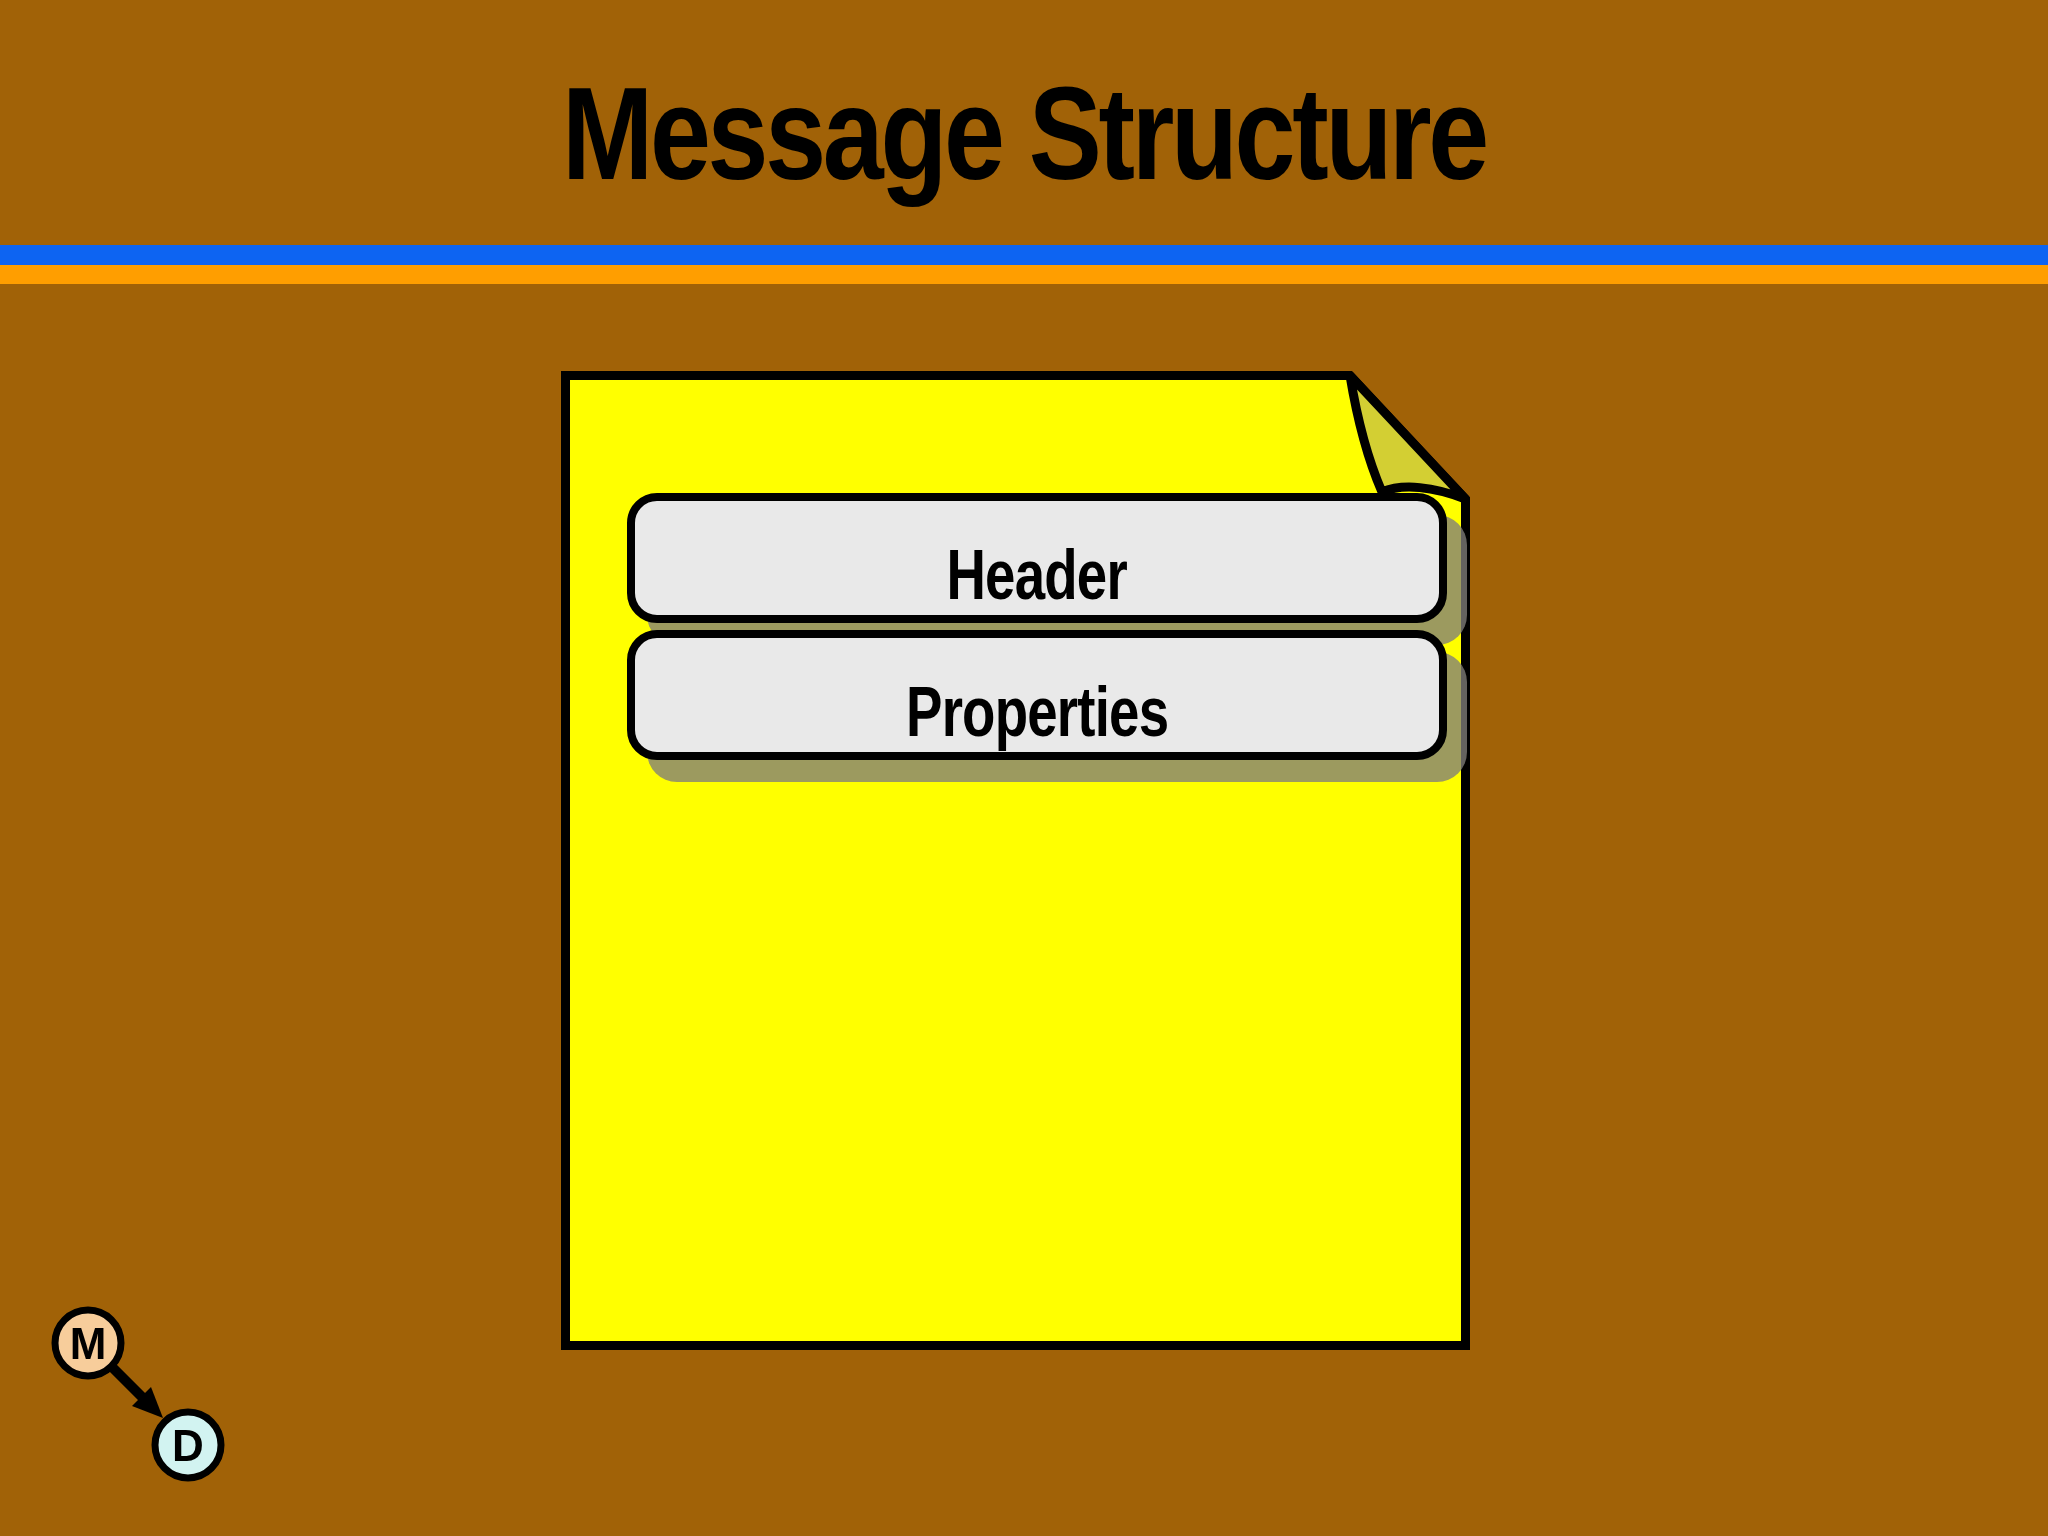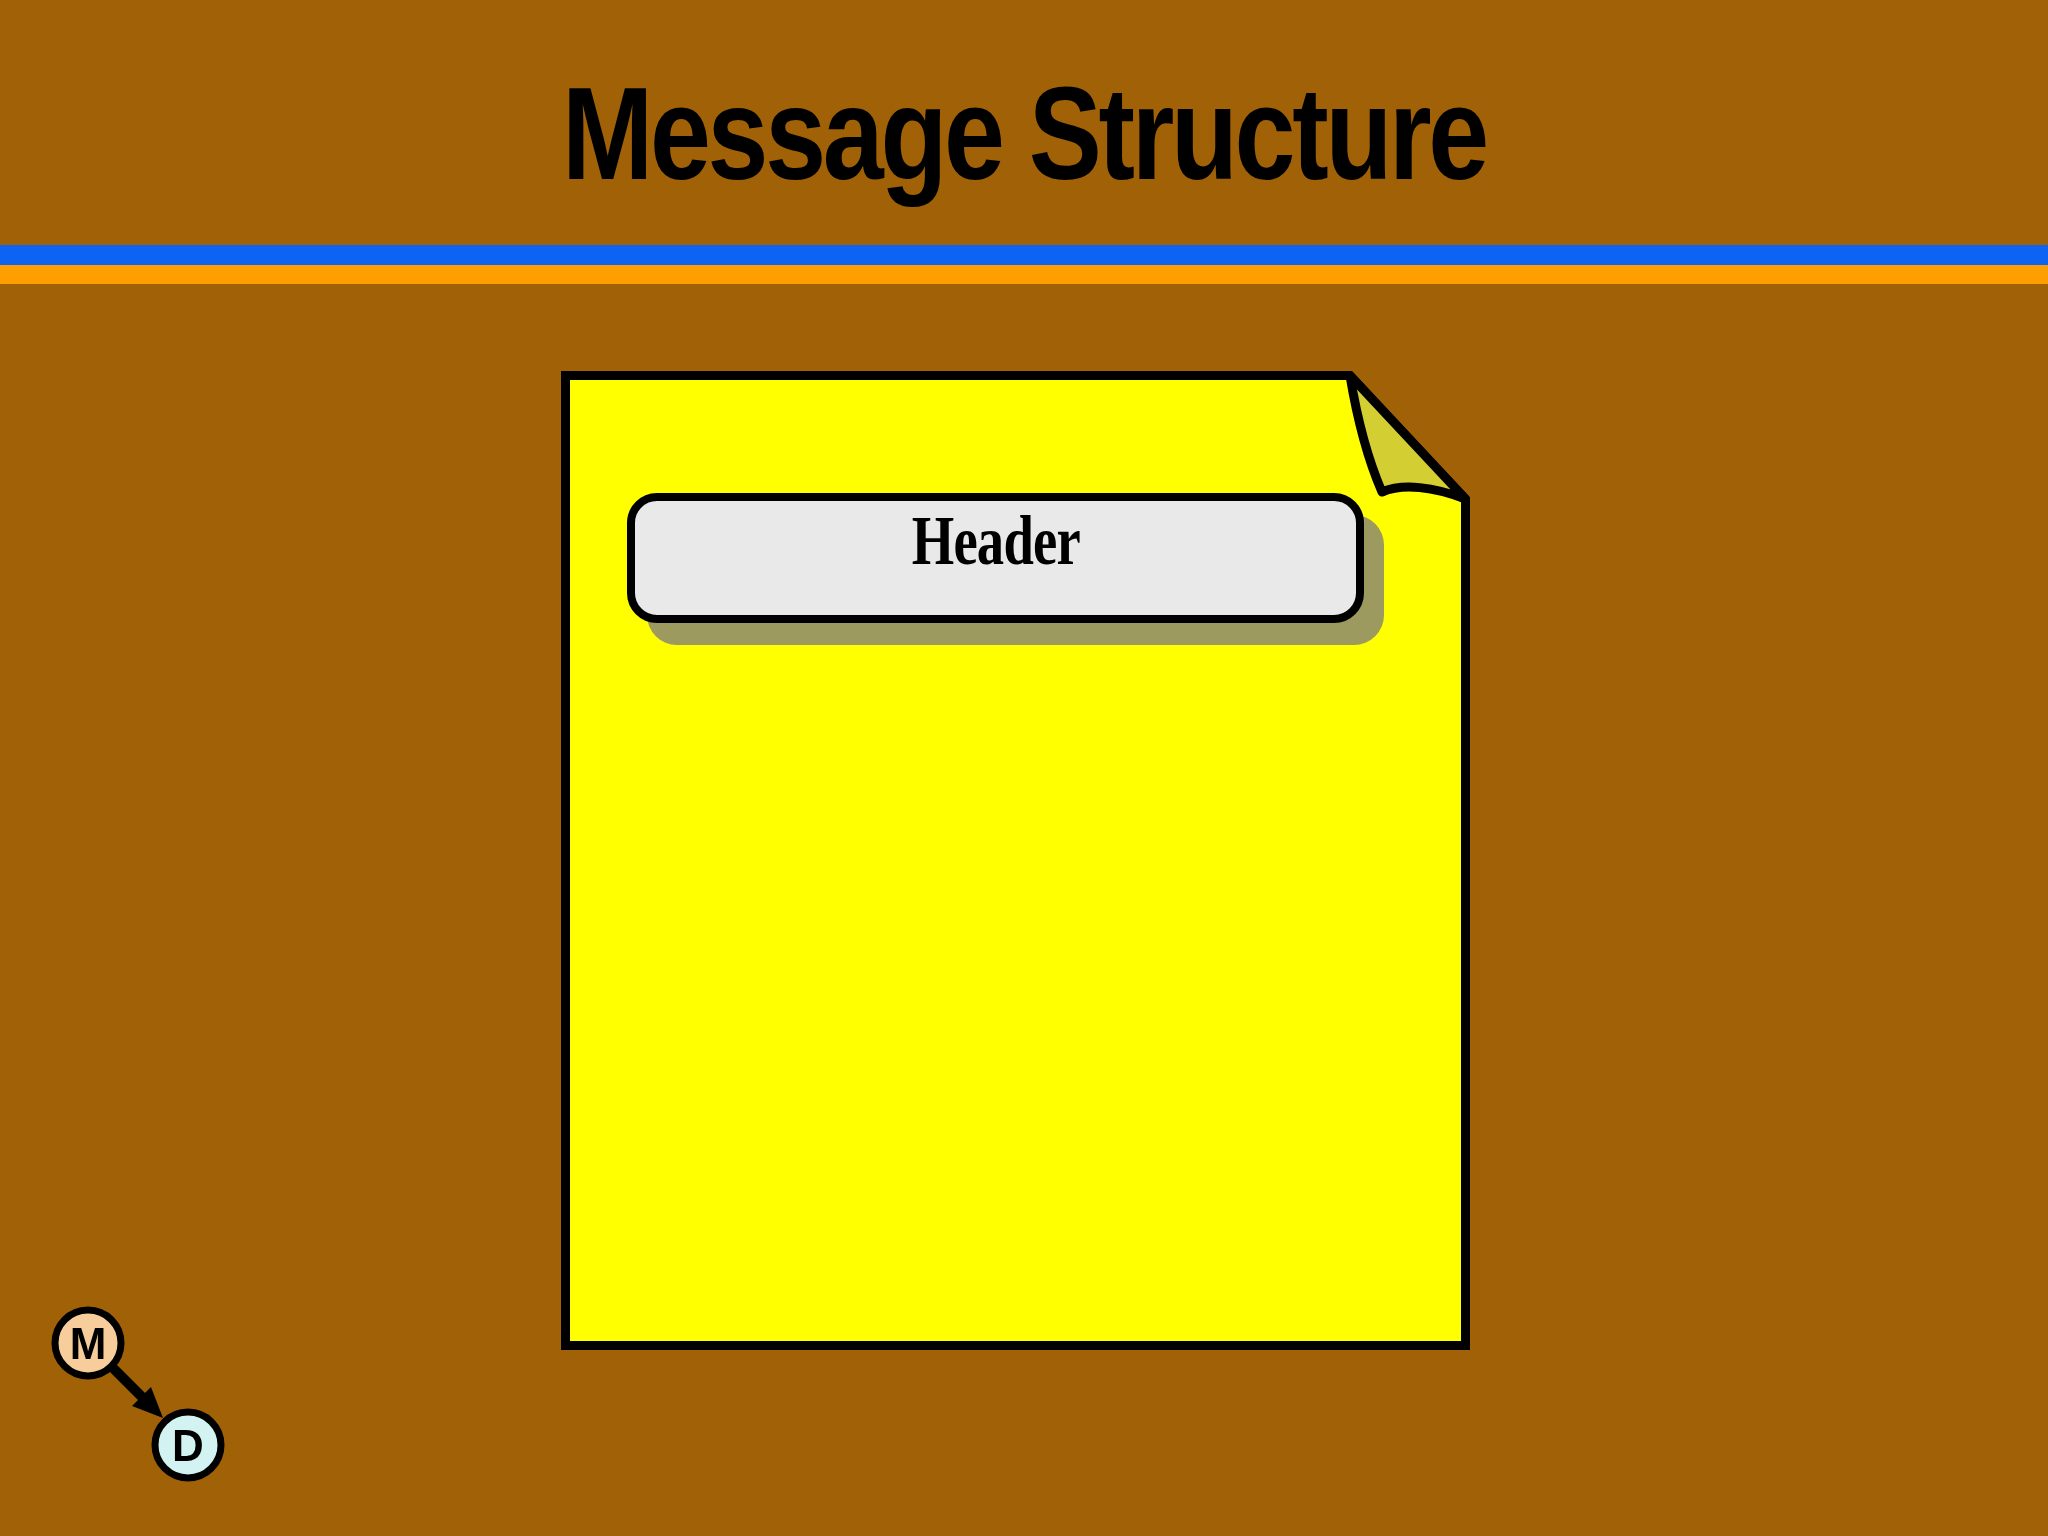--- a/index.html
+++ b/index.html
@@ -39,29 +39,28 @@
     position: absolute;
     left: 0; top: 0;
     width: 2048px;
     height: 1536px;
   }
 
   
   .doc-box {
     position: absolute;
     left: 627px;
-    width: 737px;
+    width: 820px;
     box-sizing: border-box;
     background: #E9E9E9;
     border: 8px solid #000;
     box-shadow: 20px 22px 0 rgba(128,126,122,0.78);
     display: flex;
-    align-items: flex-start;
+    align-items: flex-end;
     justify-content: center;
-    font-family: Liberation Serif, serif;
   }
   .doc-box.header     { top: 493px; height: 130px; border-radius: 30px; }
   .doc-box.properties { top: 630px; height: 130px; border-radius: 30px; }
   .doc-box.body-box   { top: 767px; height: 478px; border-radius: 80px; }
 
   .doc-box .label {
     font-weight: 700;
     font-size: 70px;
     color: #000;
     letter-spacing: -1px;
@@ -100,15 +99,18 @@
     <polygon points="163,1418 151,1387 132,1406" fill="#000"></polygon>
 
     <circle cx="188" cy="1445" r="33" stroke="#000" stroke-width="7" fill="#D2F3F1"></circle>
     <text x="188" y="1461" text-anchor="middle" class="node-letter">D</text>
   </svg>
 
   <div class="doc-box header">
     <span class="label">Header</span>
   </div>
 
+  <div class="doc-box properties">
+    <span class="label">Properties</span>
+  </div>
 
 
 </div>
 
 </body></html>

